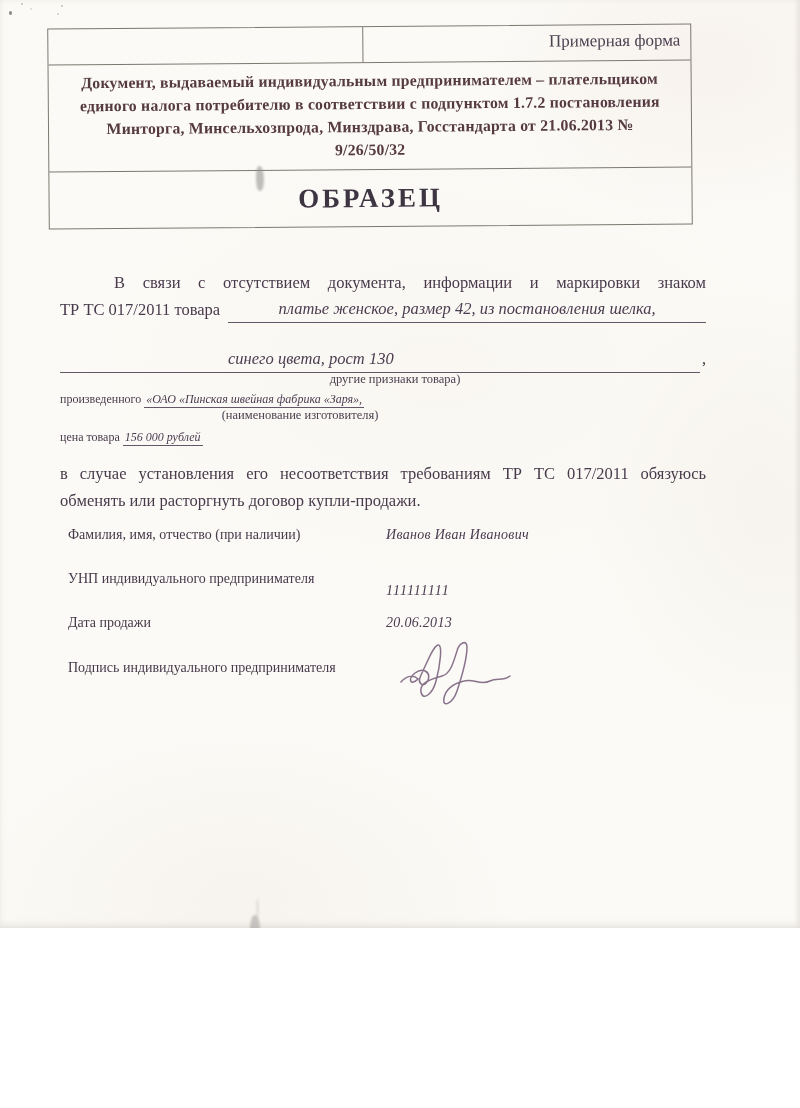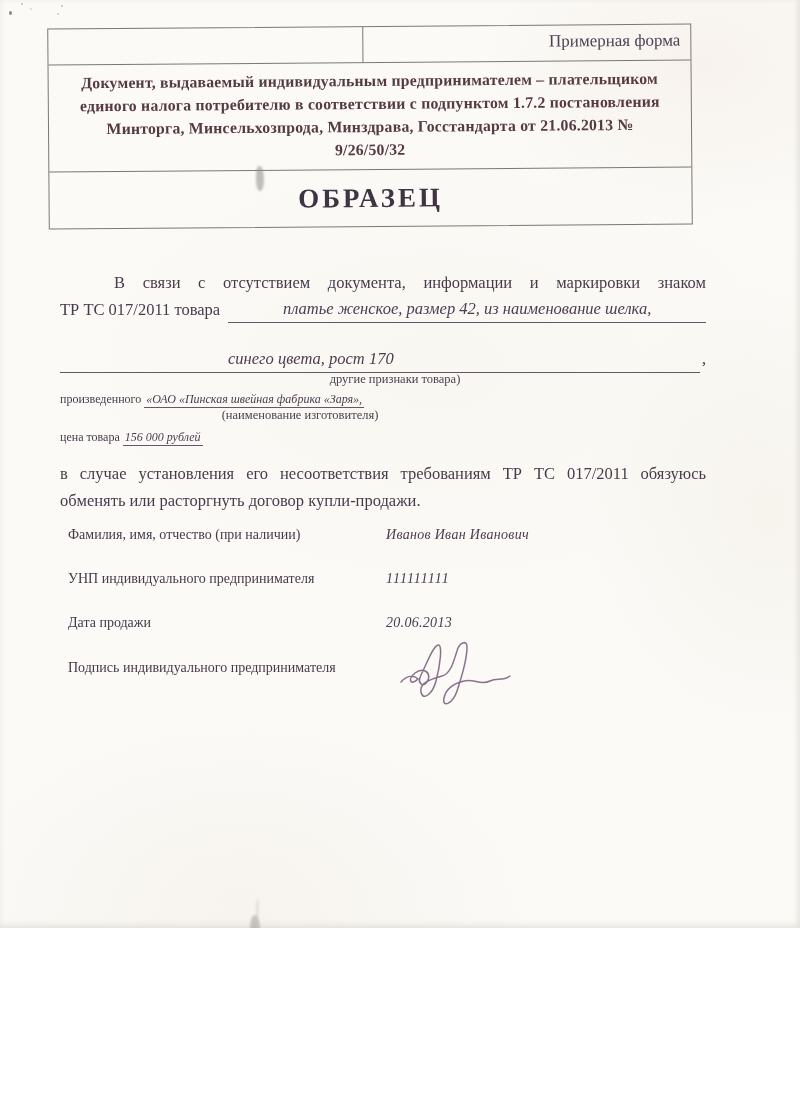--- a/index.html
+++ b/index.html
@@ -105,29 +105,29 @@
     <div class="row3">ОБРАЗЕЦ</div>
   </div>
 
   <div class="smudge" style="left:256px;top:166px;width:8px;height:25px;border-radius:40% 60% 50% 50%;"></div>
 
   <div class="bodytext" style="top:258px;">
     <div class="just indent">В связи с отсутствием документа, информации и маркировки знаком</div>
     <div class="mixline">
       <span class="prefix">ТР ТС 017/2011 товара</span>
       <span class="fill">
-        <span class="handval">платье женское, размер 42, из наименование шелка,</span>
+        <span class="handval">платье женское, размер 42, из постановления шелка,</span>
       </span>
     </div>
   </div>
 
 
   <div class="fullline" style="top:346px;">
     <span class="fill2">
-      <span class="handval">синего цвета, рост 170</span>
+      <span class="handval">синего цвета, рост 130</span>
     </span>
     <span class="comma">,</span>
   </div>
 
   <div class="caption" style="left:295px;top:372px;width:200px;">другие признаки товара)</div>
 
   <div class="plainline" style="top:386px;">
     <span>произведенного</span>
     <span class="ulval">«ОАО «Пинская швейная фабрика «Заря»,</span>
   </div>
@@ -142,21 +142,21 @@
     <div class="just">в случае установления его несоответствия требованиям ТР ТС 017/2011 обязуюсь</div>
     <div>обменять или расторгнуть договор купли-продажи.</div>
   </div>
 
   <div class="field-row" style="top:527px;">
     <div class="field-label">Фамилия, имя, отчество (при наличии)</div>
     <div class="field-value">Иванов Иван Иванович</div>
   </div>
   <div class="field-row" style="top:571px;">
     <div class="field-label">УНП индивидуального предпринимателя</div>
-    <div class="field-value" style="letter-spacing:1px;">111111111</div>
+    <div class="field-value" style="letter-spacing:1px;margin-top:12px;">111111111</div>
   </div>
   <div class="field-row" style="top:615px;">
     <div class="field-label">Дата продажи</div>
     <div class="field-value">20.06.2013</div>
   </div>
   <div class="field-row" style="top:660px;">
     <div class="field-label" style="width:390px;">Подпись индивидуального предпринимателя</div>
   </div>
 
   <svg class="signature" viewBox="0 0 118 92">

